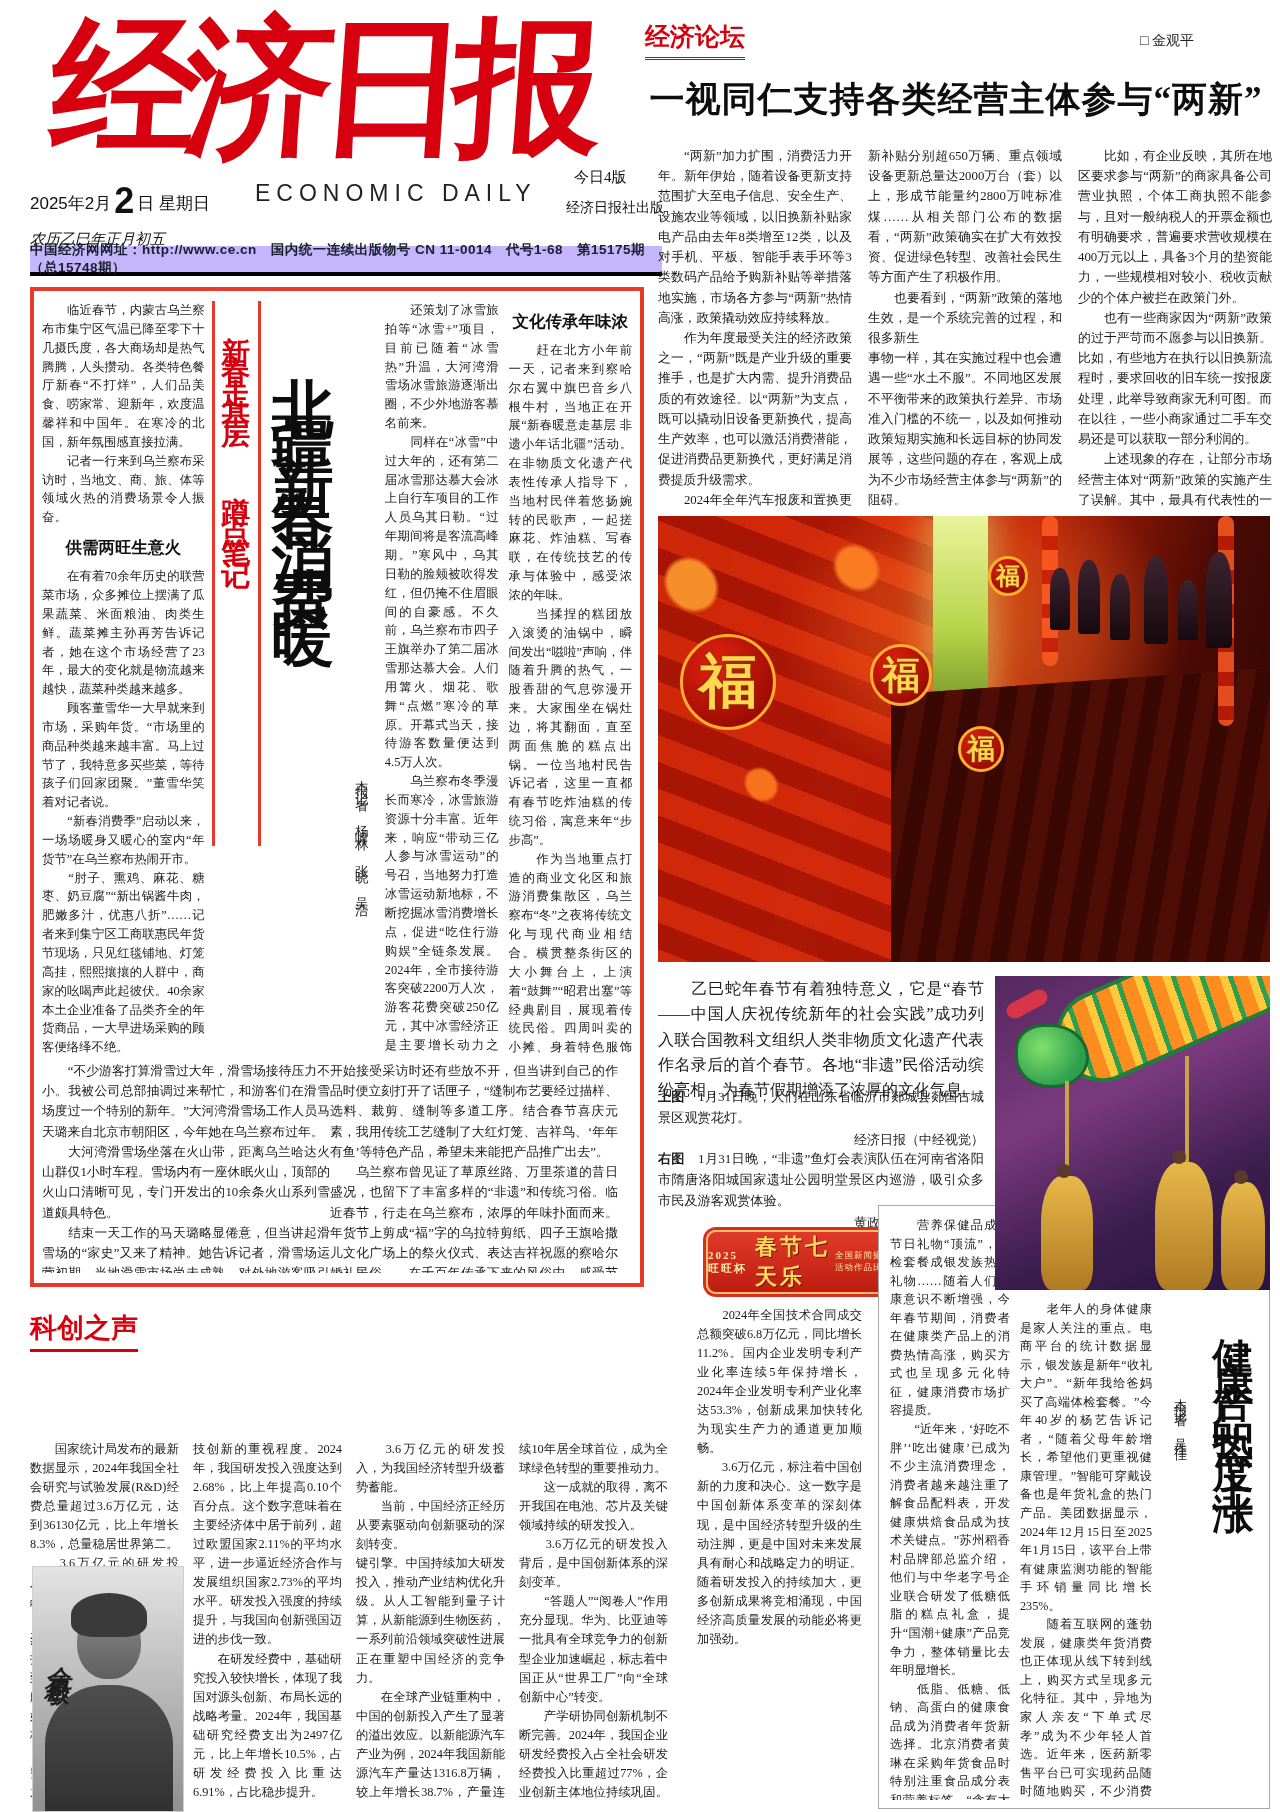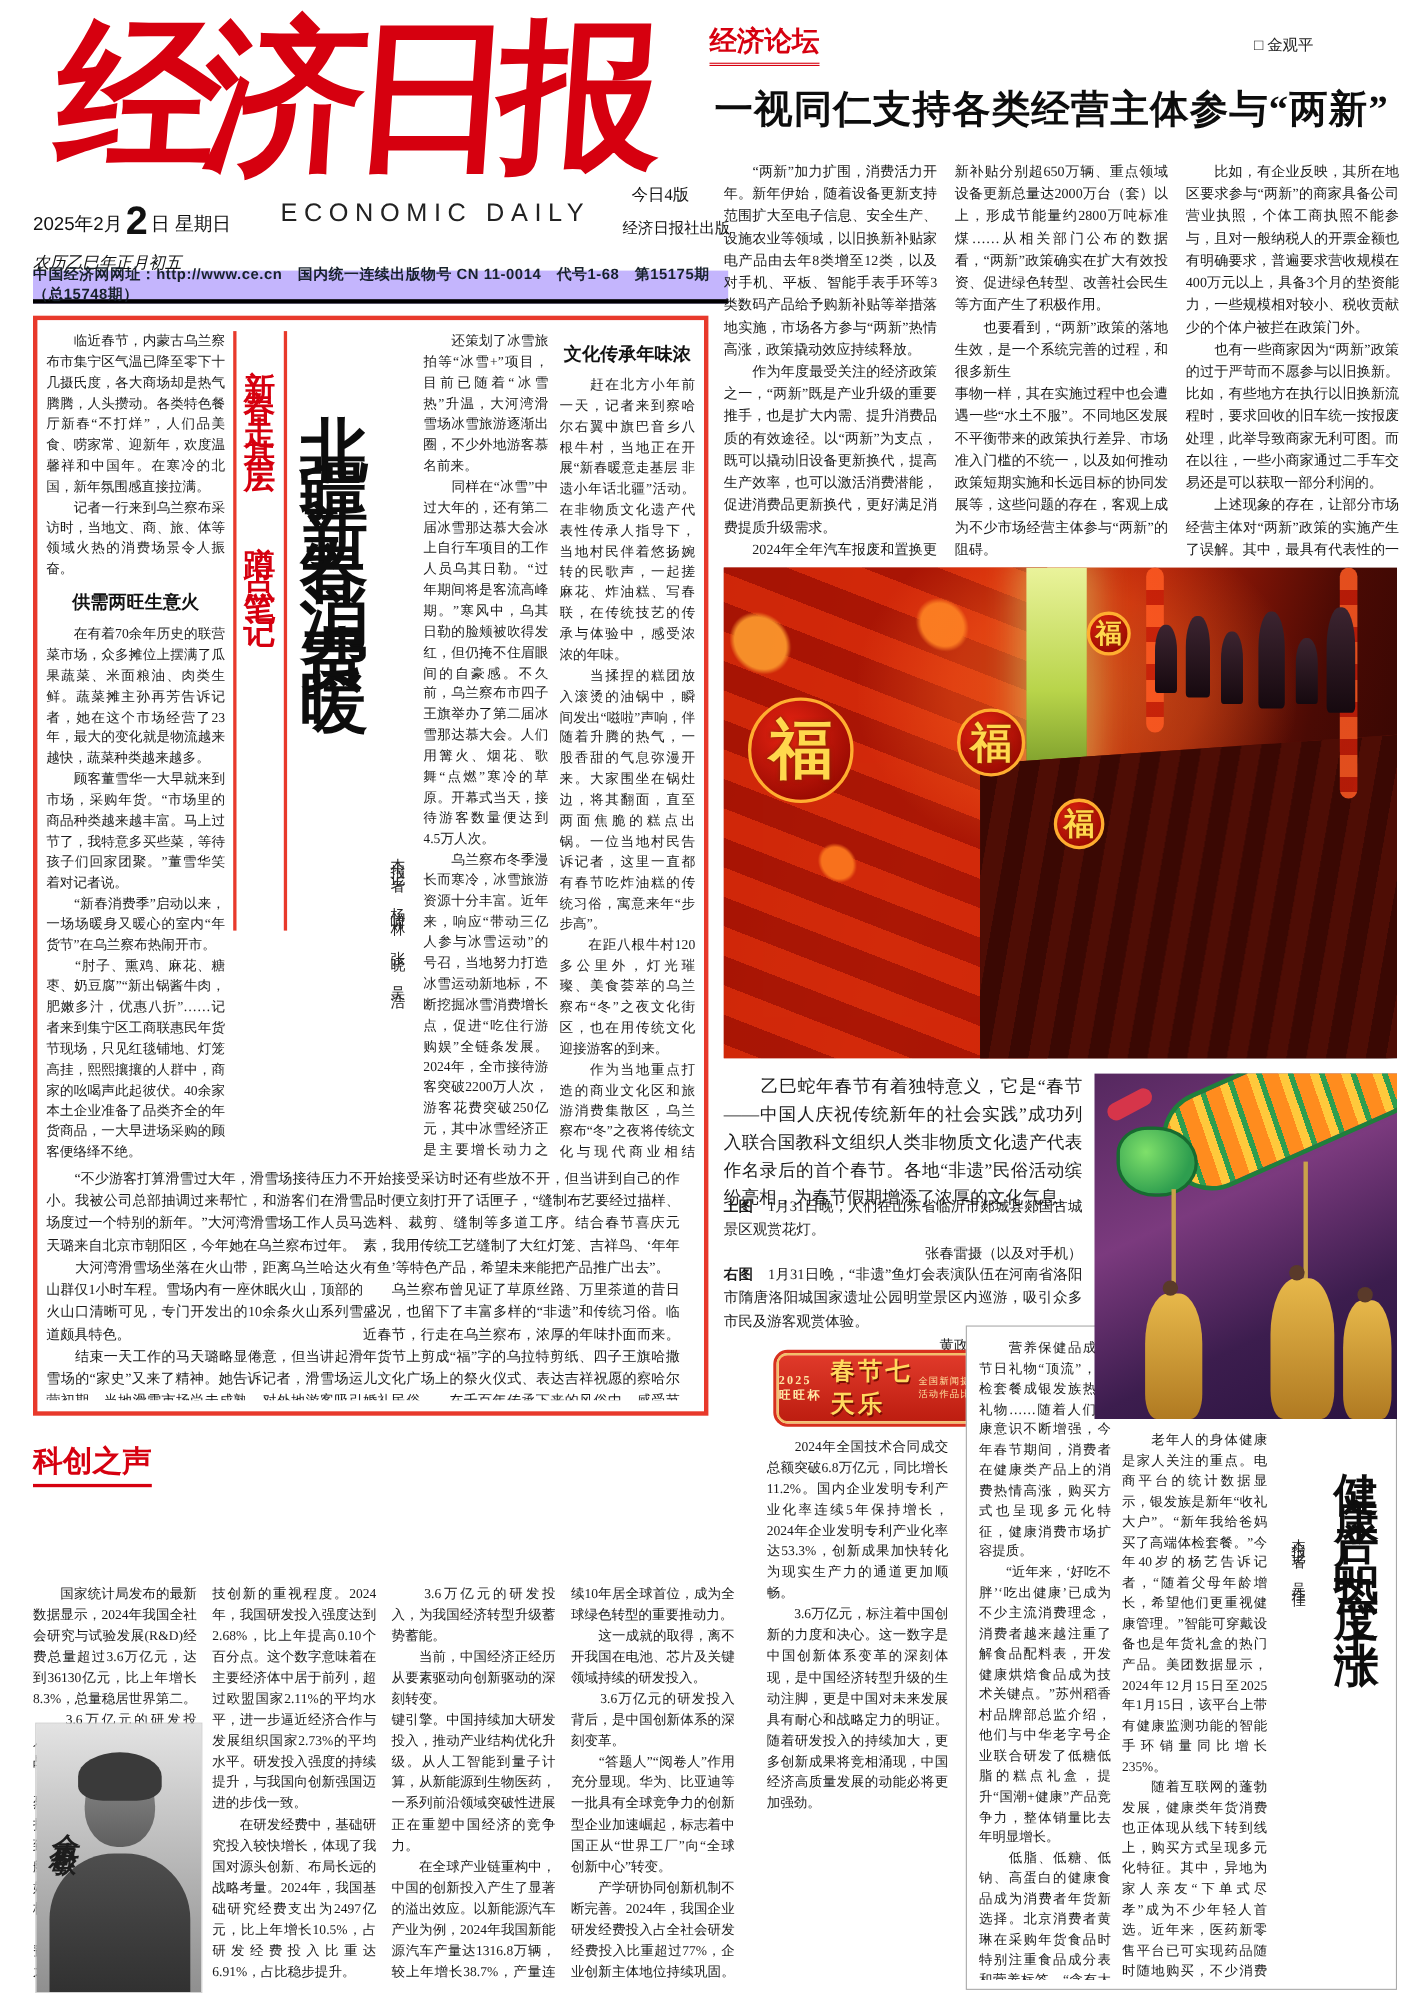--- a/index.html
+++ b/index.html
@@ -241,21 +241,20 @@
         </div>
       <div id="rb-col2" class="colbox">
           <p class="seg-p">　　还策划了冰雪旅拍等“冰雪+”项目，目前已随着“冰雪热”升温，大河湾滑雪场冰雪旅游逐渐出圈，不少外地游客慕名前来。</p>
           <p class="seg-p">　　同样在“冰雪”中过大年的，还有第二届冰雪那达慕大会冰上自行车项目的工作人员乌其日勒。“过年期间将是客流高峰期。”寒风中，乌其日勒的脸颊被吹得发红，但仍掩不住眉眼间的自豪感。不久前，乌兰察布市四子王旗举办了第二届冰雪那达慕大会。人们用篝火、烟花、歌舞“点燃”寒冷的草原。开幕式当天，接待游客数量便达到4.5万人次。</p>
           <p class="seg-p">　　乌兰察布冬季漫长而寒冷，冰雪旅游资源十分丰富。近年来，响应“带动三亿人参与冰雪运动”的号召，当地努力打造冰雪运动新地标，不断挖掘冰雪消费增长点，促进“吃住行游购娱”全链条发展。2024年，全市接待游客突破2200万人次，游客花费突破250亿元，其中冰雪经济正是主要增长动力之一。今年春节期间，乌兰察布将举办雪地摩托车音乐节、察尔湖冬钓冬捕、林胡古塞烧火龙曲等百余场系列冰雪游活动。</p>
         </div>
       <div id="rb-col3" class="colbox">
           <h4 class="sub-head">文化传承年味浓</h4>
           <p class="seg-p">　　赶在北方小年前一天，记者来到察哈尔右翼中旗巴音乡八根牛村，当地正在开展“新春暖意走基层 非遗小年话北疆”活动。在非物质文化遗产代表性传承人指导下，当地村民伴着悠扬婉转的民歌声，一起搓麻花、炸油糕、写春联，在传统技艺的传承与体验中，感受浓浓的年味。</p>
           <p class="seg-p">　　当揉捏的糕团放入滚烫的油锅中，瞬间发出“嗞啦”声响，伴随着升腾的热气，一股香甜的气息弥漫开来。大家围坐在锅灶边，将其翻面，直至两面焦脆的糕点出锅。一位当地村民告诉记者，这里一直都有春节吃炸油糕的传统习俗，寓意来年“步步高”。</p>
-          <p class="seg-p">　　在距八根牛村120多公里外，灯光璀璨、美食荟萃的乌兰察布“冬”之夜文化街区，也在用传统文化迎接游客的到来。</p>
           <p class="seg-p">　　作为当地重点打造的商业文化区和旅游消费集散区，乌兰察布“冬”之夜将传统文化与现代商业相结合。横贯整条街区的大小舞台上，上演着“鼓舞”“昭君出塞”等经典剧目，展现着传统民俗。四周叫卖的小摊、身着特色服饰的艺人等，让游人沉浸式感受浓郁的烟火气息。</p>
         </div>
     </div>
     <div id="rb-bottom">
       <div class="prose">　　“不少游客打算滑雪过大年，滑雪场接待压力不小。我被公司总部抽调过来帮忙，和游客们在滑雪场度过一个特别的新年。”大河湾滑雪场工作人员马天璐来自北京市朝阳区，今年她在乌兰察布过年。
 　　大河湾滑雪场坐落在火山带，距离乌兰哈达火山群仅1小时车程。雪场内有一座休眠火山，顶部的火山口清晰可见，专门开发出的10余条火山系列雪道颇具特色。
 　　结束一天工作的马天璐略显倦意，但当讲起滑雪场的“家史”又来了精神。她告诉记者，滑雪场运营初期，当地滑雪市场尚未成熟，对外地游客吸引力十分有限。为此，滑雪场专门开发了冰川漂浮、超级雪圈、冰上</div>
       <div class="prose">开始接受采访时还有些放不开，但当讲到自己的作品时便立刻打开了话匣子，“缝制布艺要经过描样、选料、裁剪、缝制等多道工序。结合春节喜庆元素，我用传统工艺缝制了大红灯笼、吉祥鸟、‘年年有鱼’等特色产品，希望未来能把产品推广出去”。
 　　乌兰察布曾见证了草原丝路、万里茶道的昔日盛况，也留下了丰富多样的“非遗”和传统习俗。临近春节，行走在乌兰察布，浓厚的年味扑面而来。年货节上剪成“福”字的乌拉特剪纸、四子王旗哈撒儿文化广场上的祭火仪式、表达吉祥祝愿的察哈尔婚礼民俗……在千百年传承下来的风俗中，感受节日魅力和文化传承，这样的春节更有滋味。</div>
     </div>
@@ -276,21 +275,21 @@
     <div class="pm-person" style="left:420px;top:44px;width:22px;height:74px;"></div>
     <div class="pm-person" style="left:452px;top:58px;width:20px;height:66px;"></div>
     <div class="pm-person" style="left:486px;top:40px;width:24px;height:88px;"></div>
     <div class="pm-person" style="left:520px;top:64px;width:20px;height:60px;"></div>
     <div class="pm-person" style="left:548px;top:36px;width:26px;height:96px;"></div>
   </div>
 
   <div id="cap-intro" class="abs prose">　　乙巳蛇年春节有着独特意义，它是“春节——中国人庆祝传统新年的社会实践”成功列入联合国教科文组织人类非物质文化遗产代表作名录后的首个春节。各地“非遗”民俗活动缤纷亮相，为春节假期增添了浓厚的文化气息。</div>
   <div class="abs cap" style="top:1086px;">
     <p><b>上图</b>　<span>1月31日晚，人们在山东省临沂市郯城县郯国古城景区观赏花灯。</span></p>
-    <p class="credit">张春雷摄（以及对手机）</p>
+    <p class="credit">经济日报（中经视觉）</p>
   </div>
   <div class="abs cap" style="top:1148px;">
     <p><b>右图</b>　<span>1月31日晚，“非遗”鱼灯会表演队伍在河南省洛阳市隋唐洛阳城国家遗址公园明堂景区内巡游，吸引众多市民及游客观赏体验。</span></p>
     <p class="credit">黄政伟摄（中经视觉）</p>
   </div>
 
   <div id="badge" class="abs">
     <div id="badge-line1">2025 旺旺杯</div>
     <div id="badge-line2">春节七天乐</div>
     <div id="badge-line3">全国新闻摄影暨短视频活动作品比赛</div>

